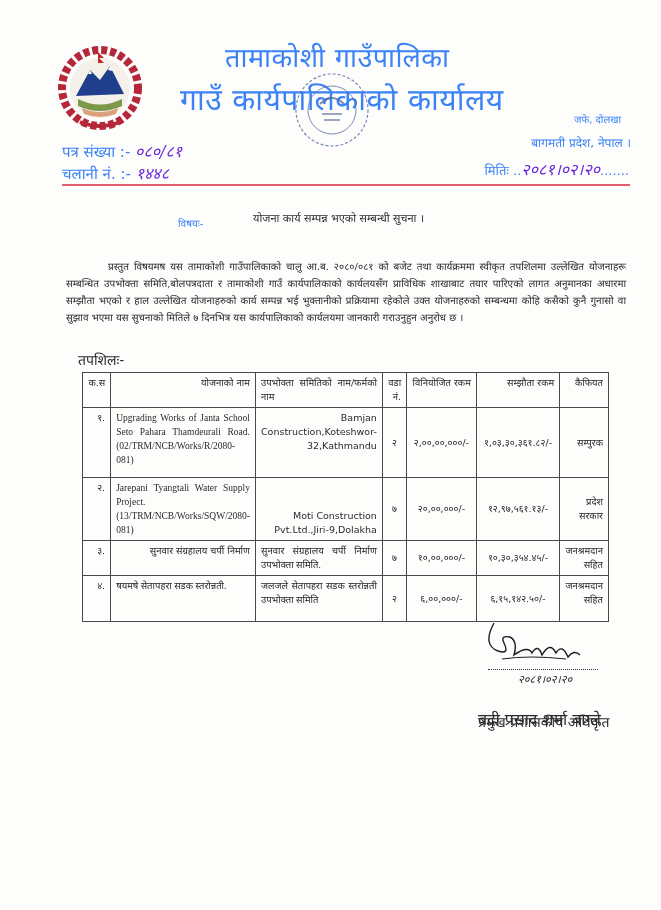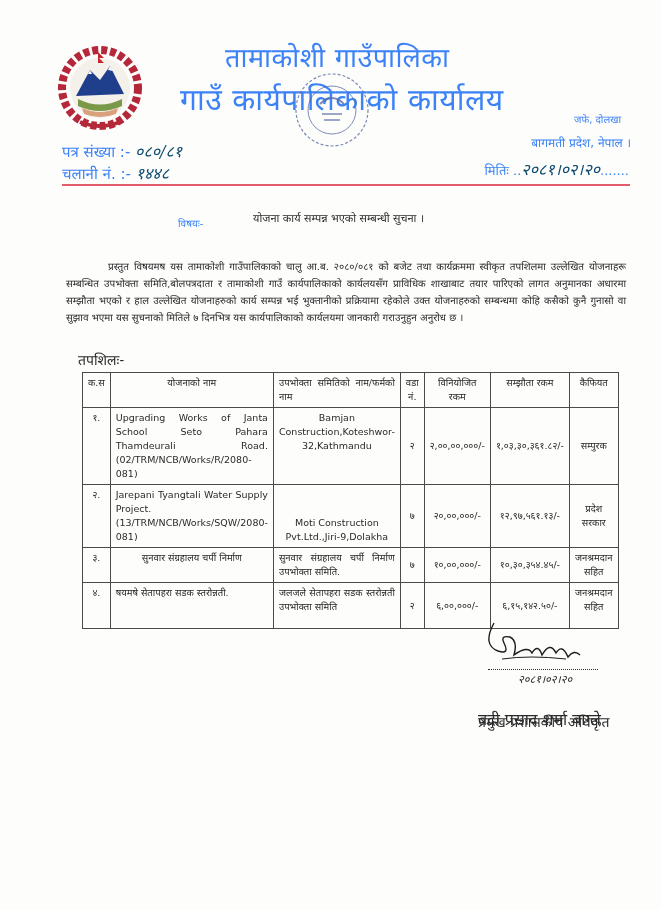--- a/index.html
+++ b/index.html
@@ -11,34 +11,34 @@
   .red { color: #3b82f6; }
   .emblem { left: 58px; top: 44px; width: 84px; height: 86px; }
   .title1 { left: 225px; top: 38px; font-size: 27px; font-weight: normal; letter-spacing: 0.5px; }
   .title2 { left: 180px; top: 78px; font-size: 30px; letter-spacing: 0.5px; }
   .stamp { left: 292px; top: 70px; width: 80px; height: 80px; opacity: 0.8; }
   .addr1 { right: 40px; top: 112px; font-size: 10px; }
   .addr2 { right: 30px; top: 134px; font-size: 12px; }
   .ref-line { left: 62px; font-size: 15px; }
   .ref1 { top: 140px; }
   .ref2 { top: 162px; }
-  .hand { font-family: "DejaVu Serif", serif; color: #0c4a6e; font-size: 16px; font-style: italic; }
+  .hand { font-family: "DejaVu Serif", serif; color: #6d28d9; font-size: 16px; font-style: italic; }
   .date { right: 32px; top: 158px; font-size: 13px; }
   .redrule { left: 62px; top: 184px; width: 568px; height: 1.5px; background: #e35c6c; }
   .subject-label { left: 178px; top: 216px; font-size: 10px; }
   .subject-text { left: 253px; top: 210px; font-size: 11px; font-family: "DejaVu Serif", serif; }
   .body-text { left: 66px; top: 258px; width: 560px; font-size: 10px; line-height: 17px; text-align: justify; font-family: "DejaVu Serif", serif; }
   .body-text .indent { display: inline-block; width: 42px; }
   .tapasil { left: 78px; top: 350px; font-size: 14px; font-family: "DejaVu Serif", serif; }
   table.works { position: absolute; left: 82px; top: 372px; width: 527px; border-collapse: collapse; font-size: 9.5px; font-family: "DejaVu Sans", sans-serif; }
-  table.works td, table.works th { border: 1px solid #4a4a4a; padding: 3px 5px; vertical-align: top; text-align: center; font-weight: normal; line-height: 14px; }
+  table.works td, table.works th { border: 1px solid #4a4a4a; padding: 3px 5px; vertical-align: top; text-align: right; font-weight: normal; line-height: 14px; }
   table.works th { font-family: "DejaVu Serif", serif; }
   td.center { vertical-align: middle !important; text-align: center !important; }
   td.mid { vertical-align: middle !important; }
-  td.just { text-align: justify !important; }
+  td.just { text-align: justify !important; font-family: Liberation Serif, serif; }
   .sig { left: 480px; top: 615px; width: 110px; height: 70px; }
   .sig-date { left: 518px; top: 671px; font-size: 11px; font-family: "DejaVu Serif", serif; font-style: italic; }
   .signer { left: 478px; top: 708px; font-size: 16px; font-family: "DejaVu Serif", serif; }
   .designation { left: 478px; top: 712px; font-size: 14px; font-family: "DejaVu Serif", serif; }
   .dotline { left: 488px; top: 669px; width: 110px; border-top: 1.5px dotted #333; }
 </style>
 </head>
 <body>
 
 <svg class="abs emblem" viewBox="0 0 84 86">

